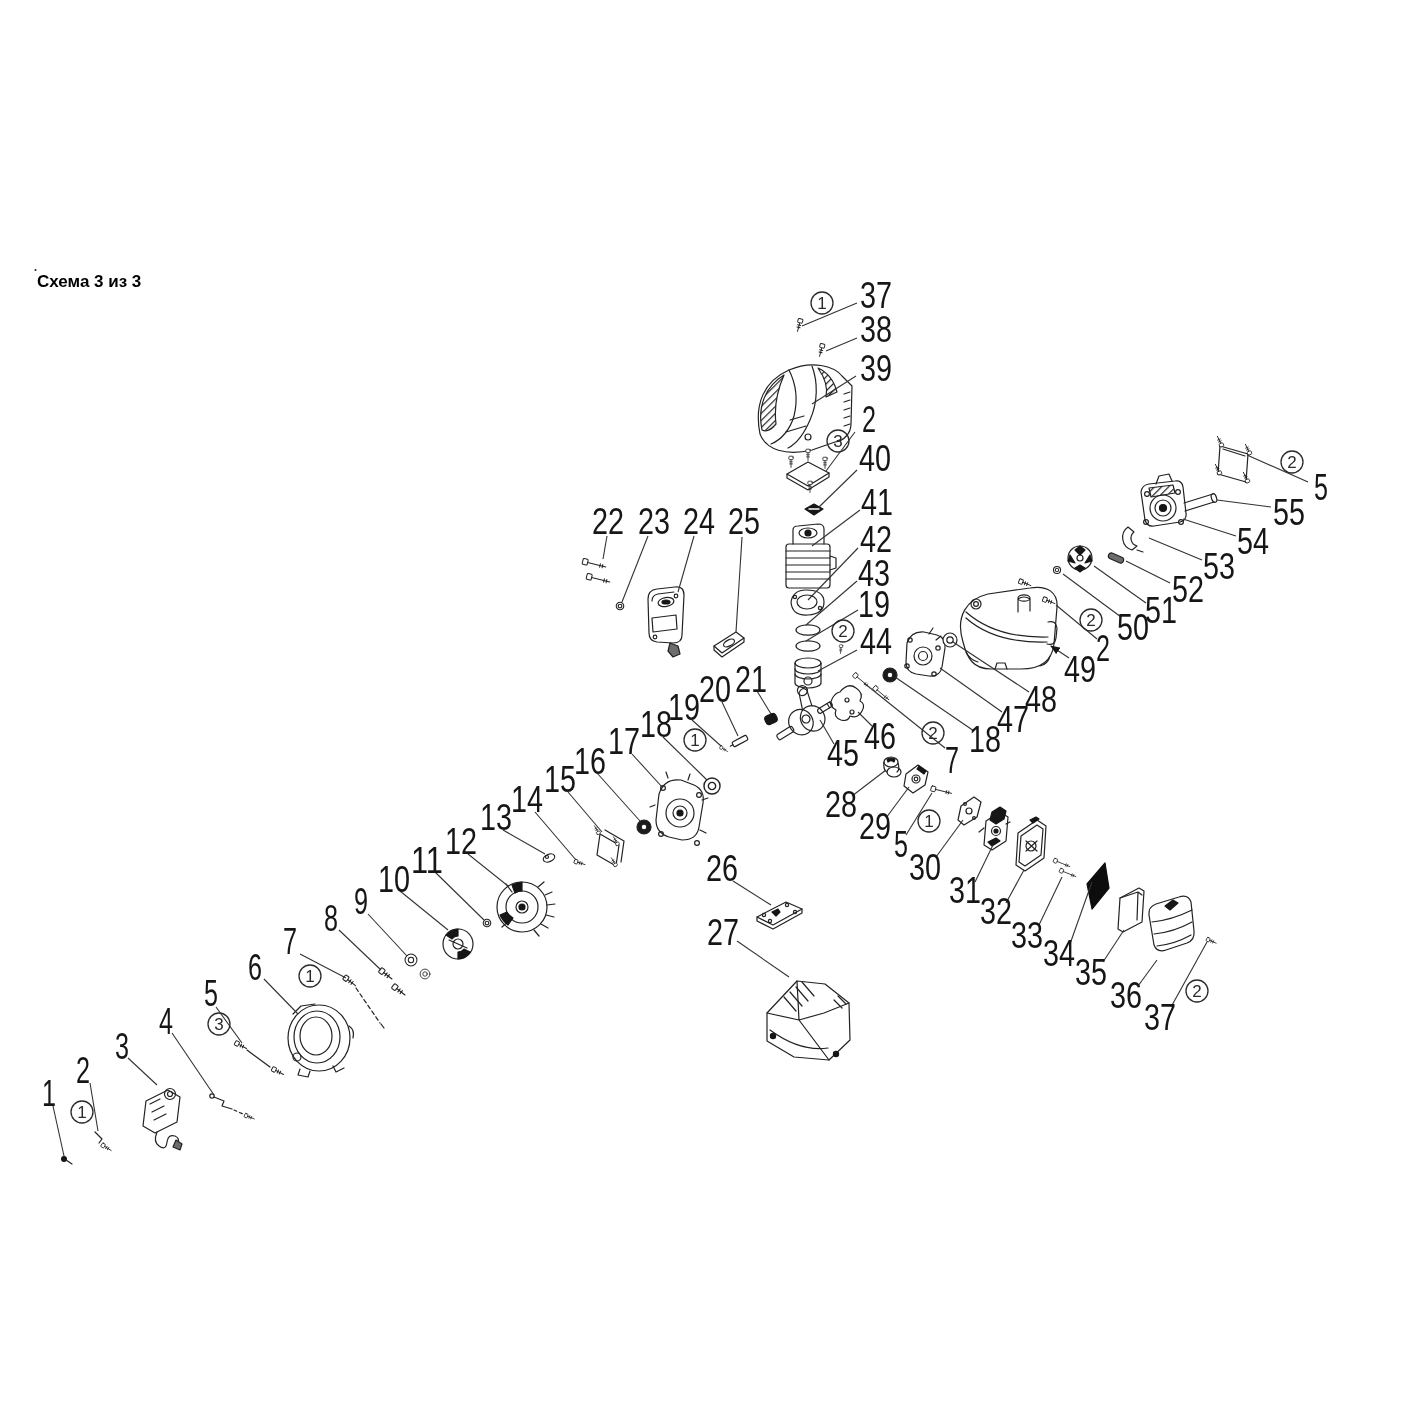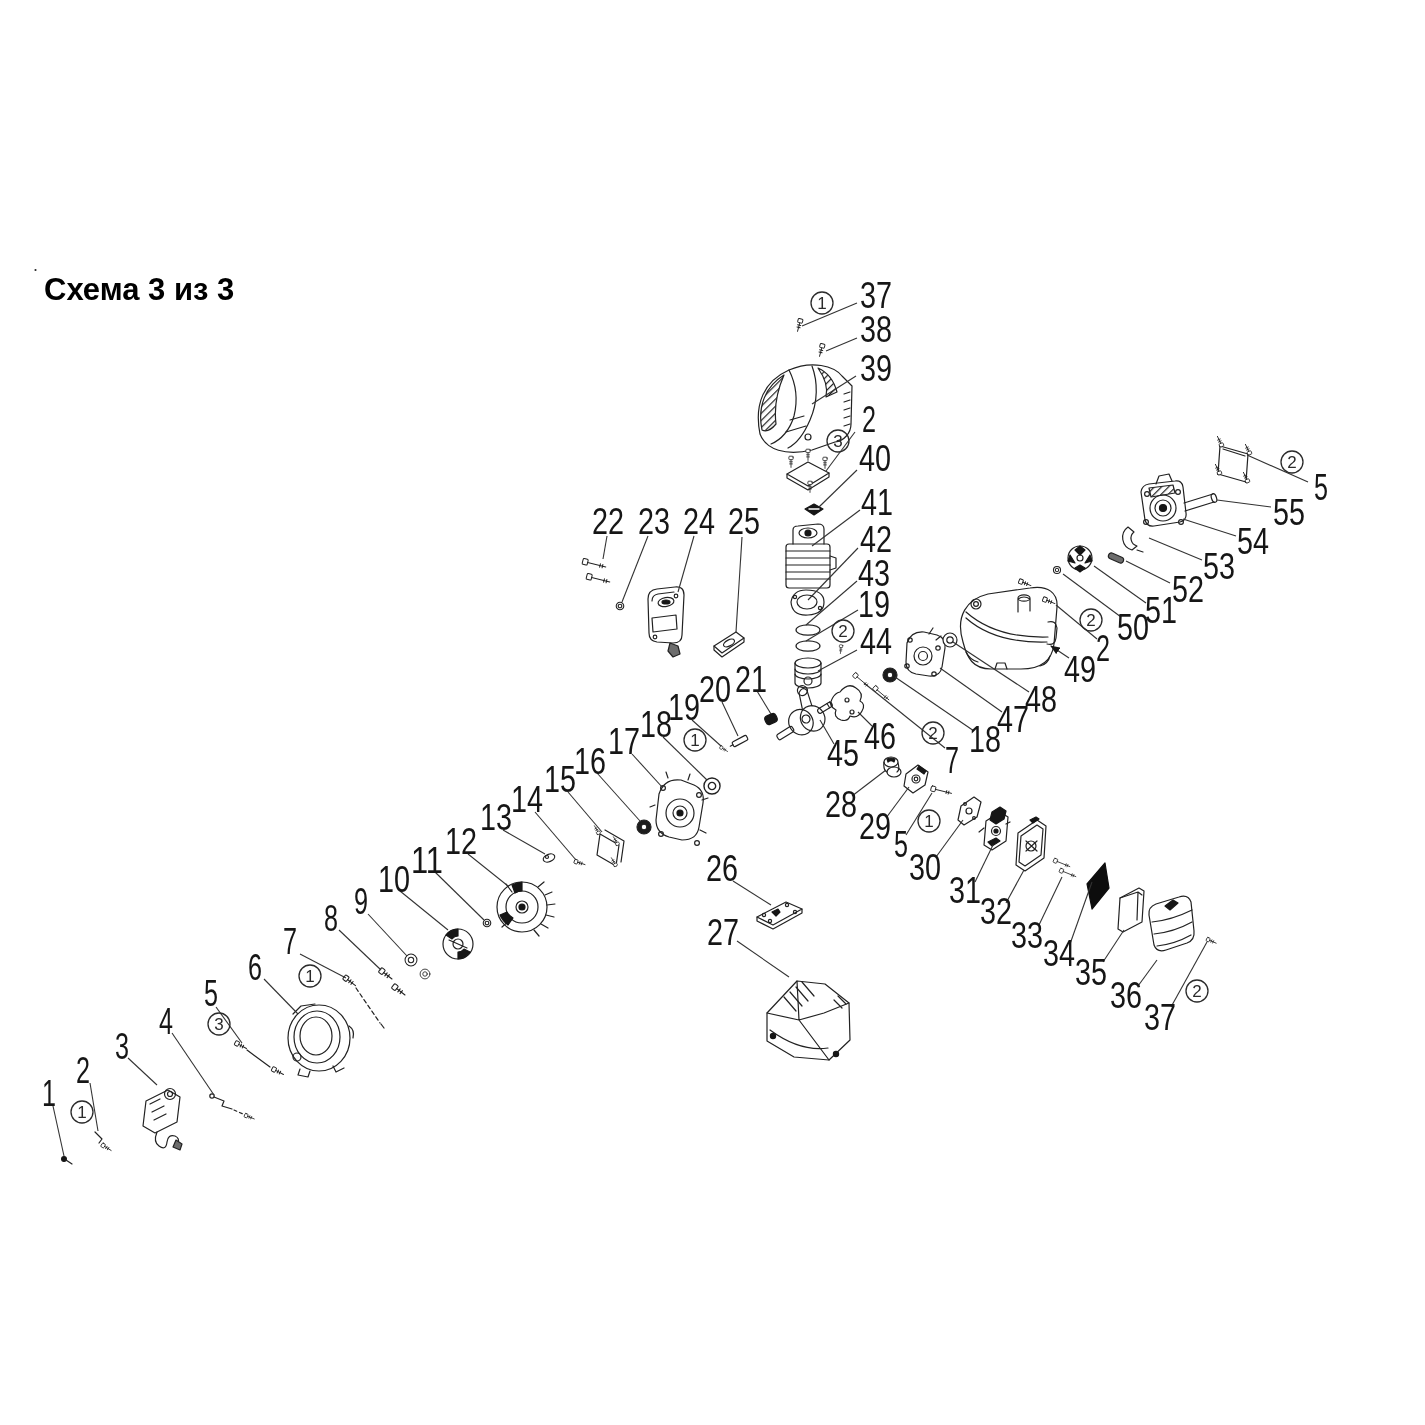--- a/index.html
+++ b/index.html
@@ -1,18 +1,18 @@
 <!DOCTYPE html>
 <html><head>
 <meta charset="utf-8">
 <style>
   html,body{margin:0;padding:0;background:#fff;}
   .canvas{position:relative;width:1425px;height:1425px;background:#fff;overflow:hidden;
           font-family:"Liberation Sans",sans-serif;}
-  .page-title{position:absolute;left:44px;top:272px;font-size:31px;font-weight:700;color:#000;}
+  .page-title{position:absolute;left:37px;top:272px;font-size:17px;font-weight:700;color:#000;}
   .artifact-dot{position:absolute;left:33px;top:255px;font-size:18px;color:#333;}
   svg{position:absolute;left:0;top:0;}
   .pnum{font-family:"Liberation Sans",sans-serif;font-size:36px;fill:#161616;text-anchor:middle;}
   .cnum{font-family:"Liberation Sans",sans-serif;font-size:17px;fill:#2b2b2b;text-anchor:middle;}
 </style>
 </head>
 <body>
 
 <div class="canvas">
   <span class="artifact-dot">.</span>

